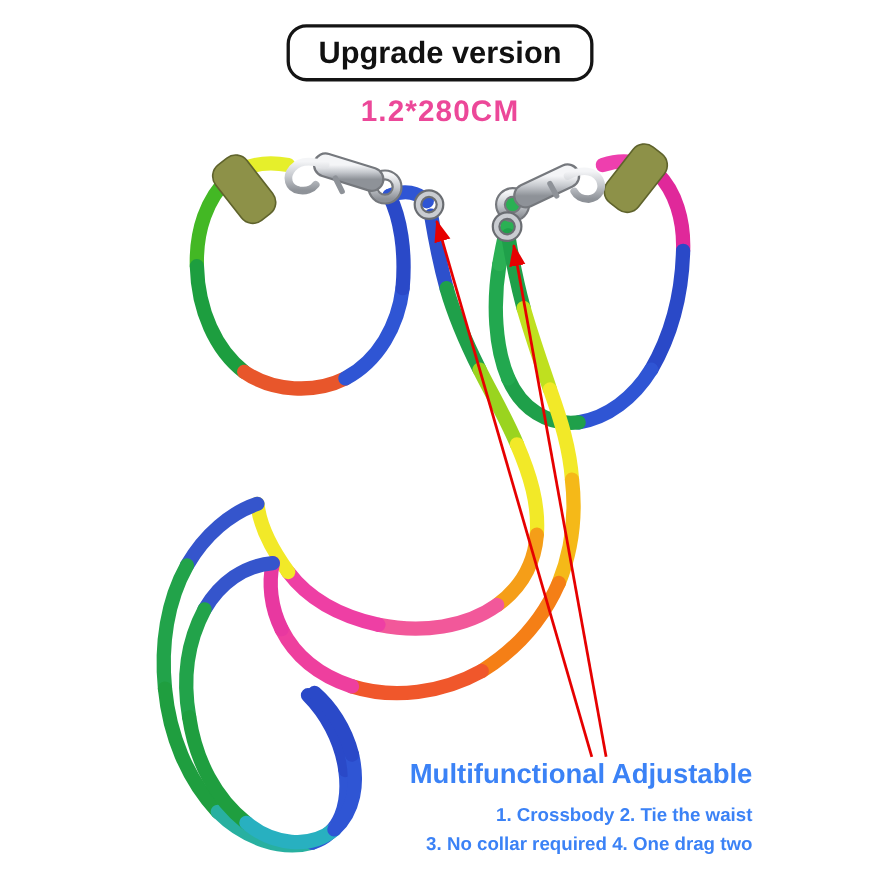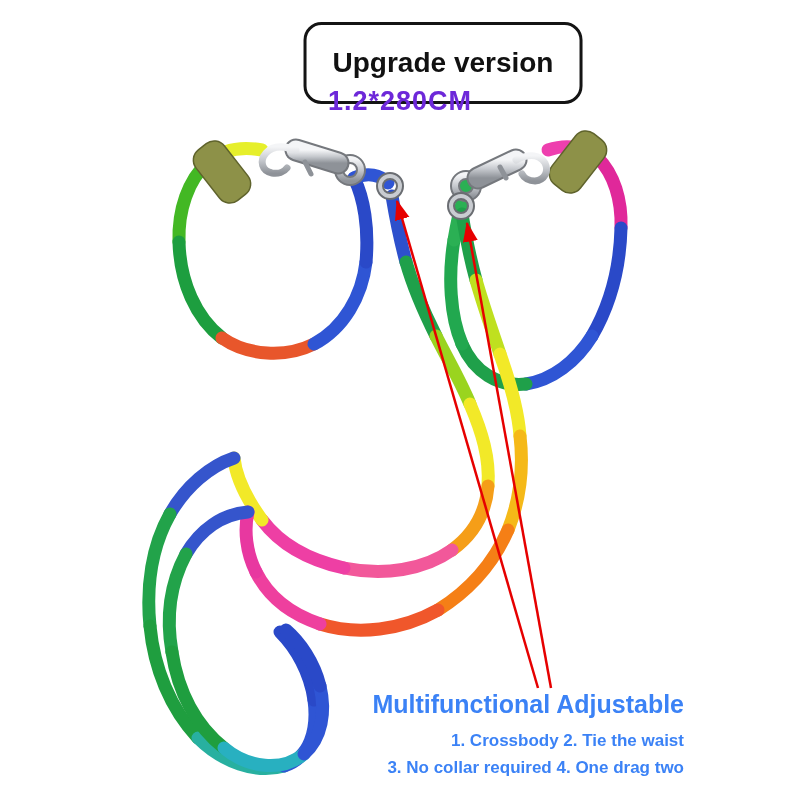--- a/index.html
+++ b/index.html
@@ -7,26 +7,26 @@
     width:800px;height:800px;
     background:#ffffff;
     font-family:"Liberation Sans",sans-serif;
     overflow:hidden;
   }
   .stage{position:relative;width:800px;height:800px;background:#ffffff;overflow:hidden;}
   .leash-svg{position:absolute;left:0;top:0;width:800px;height:800px;}
   .badge{
     position:absolute;top:22px;left:50%;transform:translateX(-50%);
     border:3px solid #141414;border-radius:18px;
-    padding:22px 26px;background:#ffffff;
-    font-size:28px;font-weight:700;color:#111111;white-space:nowrap;margin-left:43px;
+    padding:7px 26px;background:#ffffff;
+    font-size:28px;font-weight:700;color:#111111;white-space:nowrap;
   }
   .size-label{
     position:absolute;top:86px;left:50%;transform:translateX(-50%);
-    font-size:27px;font-weight:700;color:#6d28d9;letter-spacing:1px;white-space:nowrap;
+    font-size:27px;font-weight:700;color:#ec4899;letter-spacing:1px;white-space:nowrap;
   }
   .annotation{
     position:absolute;right:116px;top:690px;
     text-align:right;color:#3b82f6;
   }
   .annotation .heading{font-size:25px;font-weight:700;margin:0 0 8px 0;white-space:nowrap;}
   .annotation .line{font-size:17px;font-weight:700;line-height:1.6;white-space:nowrap;text-align:right;}
 </style>
 </head>
 <body>

